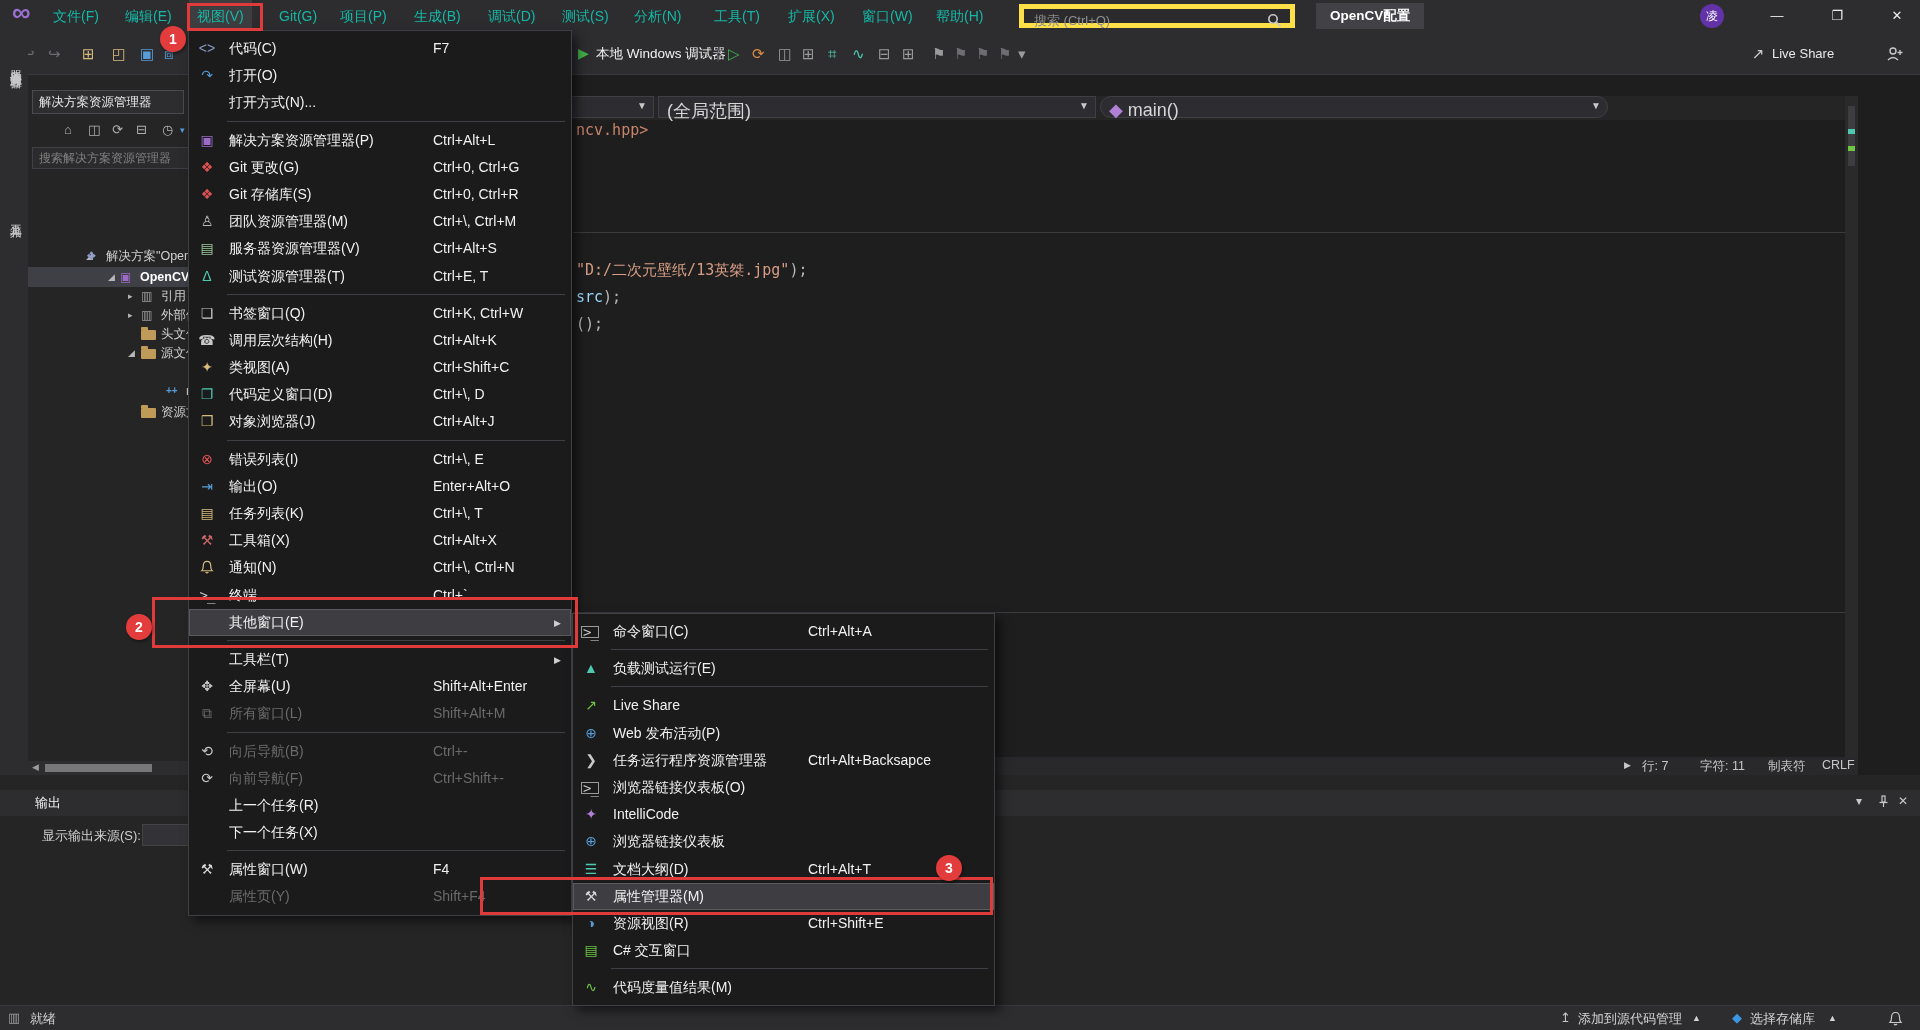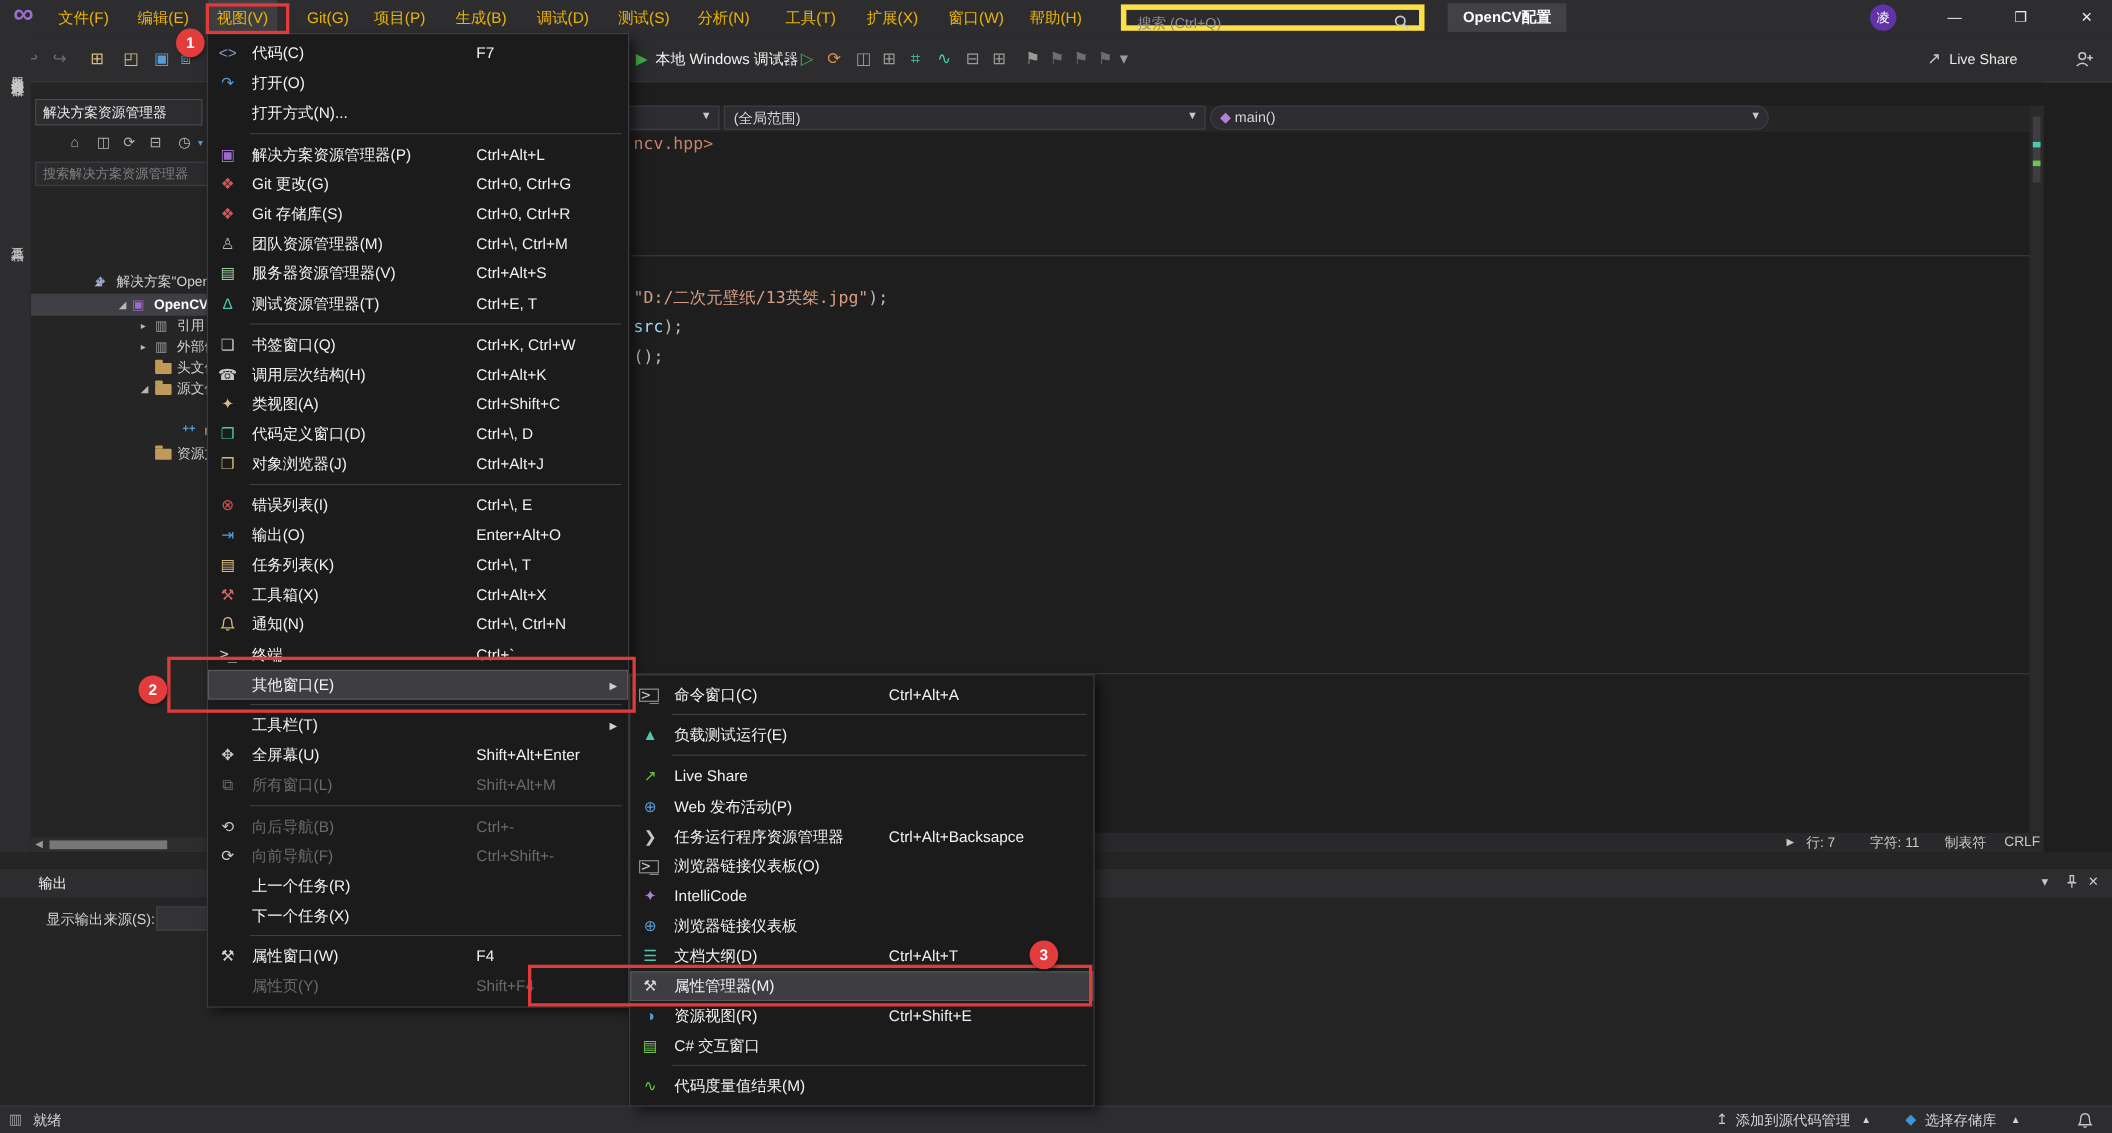--- a/index.html
+++ b/index.html
@@ -4,21 +4,21 @@
 <style>
   html,body{margin:0;padding:0;background:#1e1e1e;}
   *{box-sizing:border-box;}
   #screen{position:relative;width:1920px;height:1030px;overflow:hidden;
     font-family:"Liberation Sans","DejaVu Sans",sans-serif;color:#d0d0d0;background:#1e1e1e;}
   .abs{position:absolute;}
 
   
   #titlebar{left:0;top:0;width:1920px;height:32px;background:#2d2d30;}
   #vs-logo{left:12px;top:-3px;font-size:26px;font-weight:bold;color:#9a6fd0;}
-  .mb-item{top:0;height:32px;line-height:32px;font-size:14px;color:#eab308;padding:0 8px;text-align:center;}
+  .mb-item{top:0;height:32px;line-height:32px;font-size:14px;color:#14b8a6;padding:0 8px;text-align:center;}
   .mb-item.open{background:#3e3e40;}
   #qsearch{left:1019px;top:4px;width:276px;height:24px;background:#2b2b2e;border:5px solid #fde047;}
   #qsearch .ph{position:absolute;left:10px;top:3px;font-size:13px;color:#8f8f8f;}
   #qsearch svg{position:absolute;right:8px;top:4px;}
   #sol-badge{left:1316px;top:3px;height:26px;line-height:26px;padding:0 14px;background:#414146;
     color:#ffffff;font-weight:bold;font-size:13.5px;}
   #avatar{left:1700px;top:4px;width:24px;height:24px;border-radius:50%;background:#6233a8;
     color:#fff;font-size:12px;text-align:center;line-height:24px;}
   .winbtn{top:0;height:32px;line-height:32px;width:34px;text-align:center;color:#ececec;font-size:13px;}
 
@@ -48,21 +48,21 @@
   .folder{position:absolute;width:15px;height:10px;background:#c09a58;border-radius:1px;top:6px;}
   .folder::before{content:"";position:absolute;left:0;top:-3px;width:7px;height:3px;background:#c09a58;border-radius:1px 1px 0 0;}
   #se-hscroll{left:0;top:686px;width:160px;height:14px;background:#2d2d30;}
   #se-hthumb{left:17px;top:3px;width:107px;height:8px;background:#777779;}
 
   
   #editor{left:466px;top:75px;width:1392px;height:682px;background:#1e1e1e;}
   #navbar{left:0;top:21px;width:1392px;height:24px;background:#252526;}
   .combo{position:absolute;top:0;height:22px;background:#2d2d31;border:1px solid #3f3f46;}
   .combo .car{position:absolute;right:6px;top:3px;font-size:10px;color:#c8c8c8;}
-  .combo .ctext{position:absolute;left:8px;top:2px;font-size:13px;color:#d6d6d6;white-space:nowrap;}
+  .combo .ctext{position:absolute;left:8px;top:2px;font-size:18px;color:#d6d6d6;white-space:nowrap;}
   .codeline{font-family:"DejaVu Sans Mono","Liberation Mono",monospace;font-size:15px;white-space:pre;}
   .edline{height:1px;background:#3c3c40;}
   #vscroll{left:1379px;top:21px;width:13px;height:661px;background:#2a2a2b;}
 
   
   #edstatus{left:466px;top:757px;width:1392px;height:18px;background:#29292b;font-size:12.5px;color:#c8c8c8;}
   #edstatus span{position:absolute;top:1px;}
 
   
   #output{left:0;top:775px;width:1920px;height:230px;background:#252526;}

